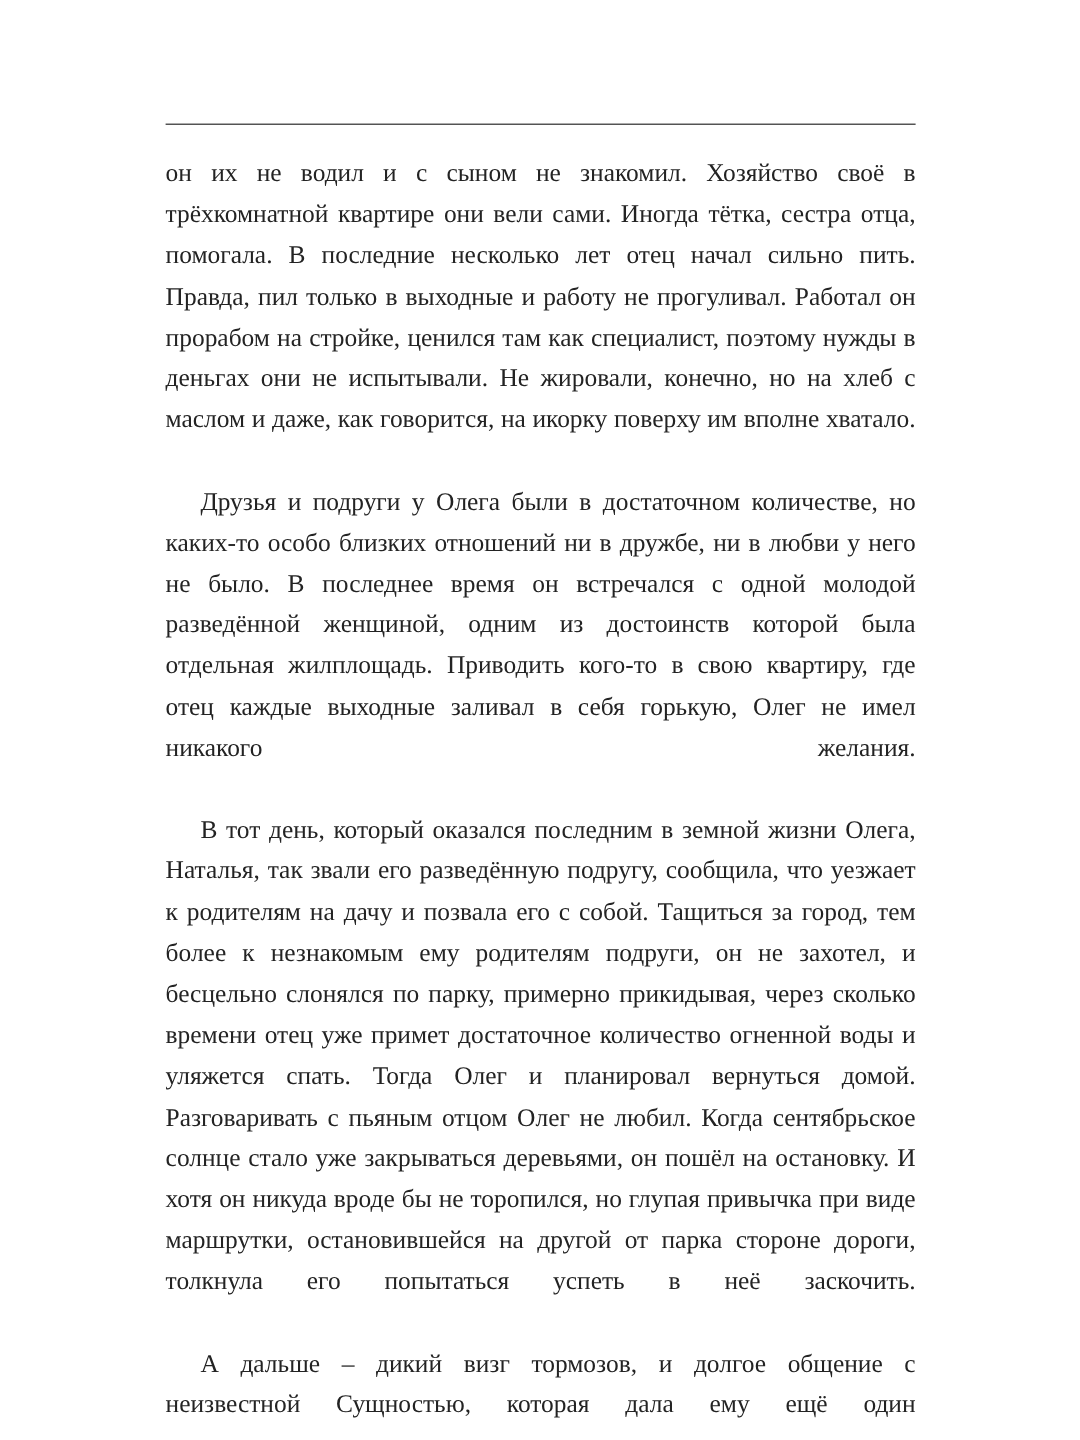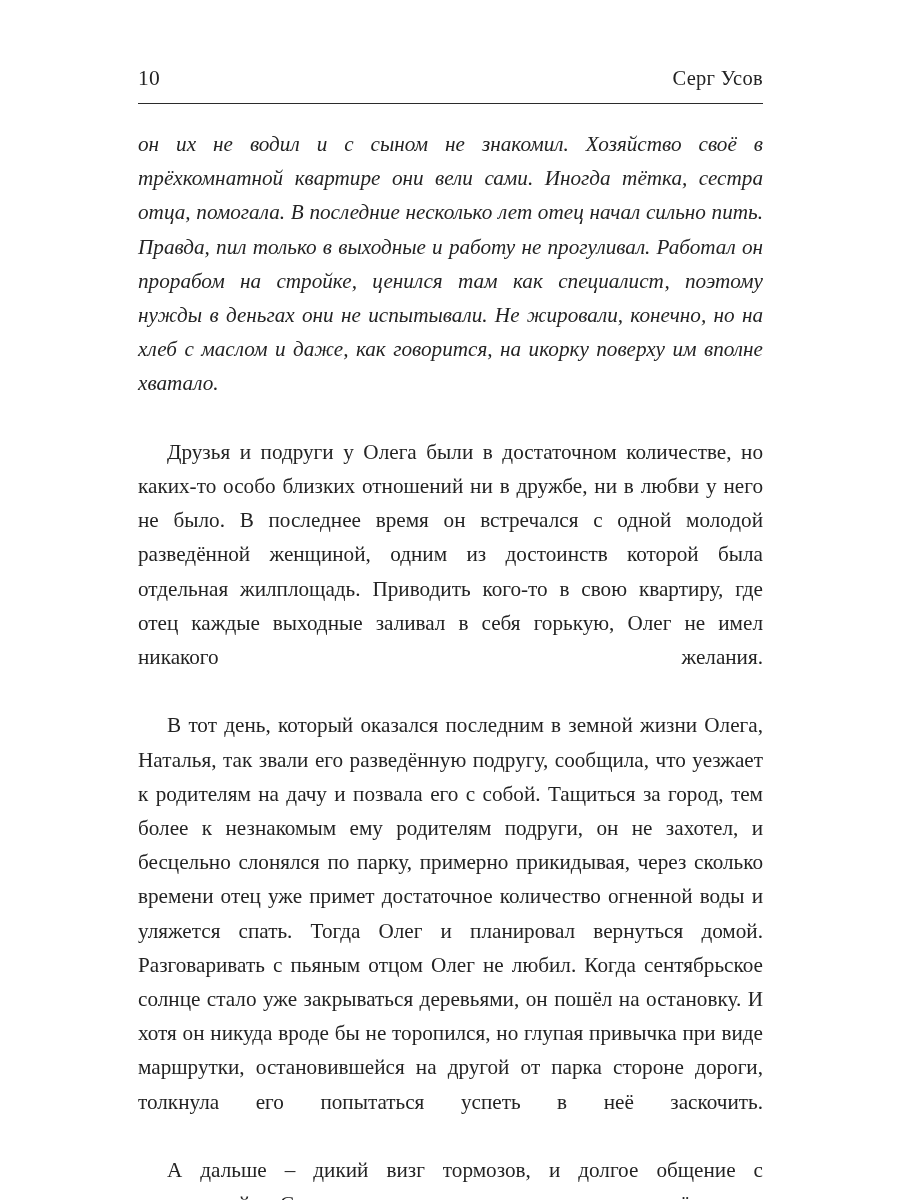--- a/index.html
+++ b/index.html
@@ -69,38 +69,33 @@
     font-size: 21.2px;
     line-height: 34.2px;
     text-align: justify;
     text-justify: inter-word;
     text-indent: 29px;
     hyphens: manual;
     word-spacing: 0.2px;
   }
   .para.continued {
     text-indent: 0;
-    font-style: italic;
   }
   
   .para::after {
     content: "";
     display: inline-block;
     width: 100%;
   }
 </style>
 </head>
 <body>
 
 <div class="page">
 
-  <div class="running-head">
-    <span class="folio">10</span>
-    <span class="author-name">Серг Усов</span>
-  </div>
 
   <div class="head-rule"></div>
 
   <div class="textblock">
     <p class="para continued">он их не водил и с сыном не знакомил. Хозяйство своё в трёхкомнатной квартире они вели сами. Иногда тётка, сестра отца, помогала. В последние несколько лет отец начал сильно пить. Правда, пил только в выходные и работу не прогуливал. Работал он прорабом на стройке, ценился там как специалист, поэтому нужды в деньгах они не испытывали. Не жировали, конечно, но на хлеб с маслом и даже, как говорится, на икорку поверху им вполне хватало.</p>
     <p class="para">Друзья и подруги у Олега были в достаточном количестве, но каких-то особо близких отношений ни в дружбе, ни в любви у него не было. В последнее время он встречался с одной молодой разведённой женщиной, одним из достоинств которой была отдельная жилплощадь. Приводить кого-то в свою квартиру, где отец каждые выходные заливал в себя горькую, Олег не имел никакого желания.</p>
     <p class="para">В тот день, который оказался последним в земной жизни Олега, Наталья, так звали его разведённую подругу, сообщила, что уезжает к родителям на дачу и позвала его с собой. Тащиться за город, тем более к незнакомым ему родителям подруги, он не захотел, и бесцельно слонялся по парку, примерно прикидывая, через сколько времени отец уже примет достаточное количество огненной воды и уляжется спать. Тогда Олег и планировал вернуться домой. Разговаривать с пьяным отцом Олег не любил. Когда сентябрьское солнце стало уже закрываться деревьями, он пошёл на остановку. И хотя он никуда вроде бы не торопился, но глупая привычка при виде маршрутки, остановившейся на другой от парка стороне дороги, толкнула его попытаться успеть в неё заскочить.</p>
     <p class="para">А дальше – дикий визг тормозов, и долгое общение с неизвестной Сущностью, которая дала ему ещё один</p>
   </div>
 

